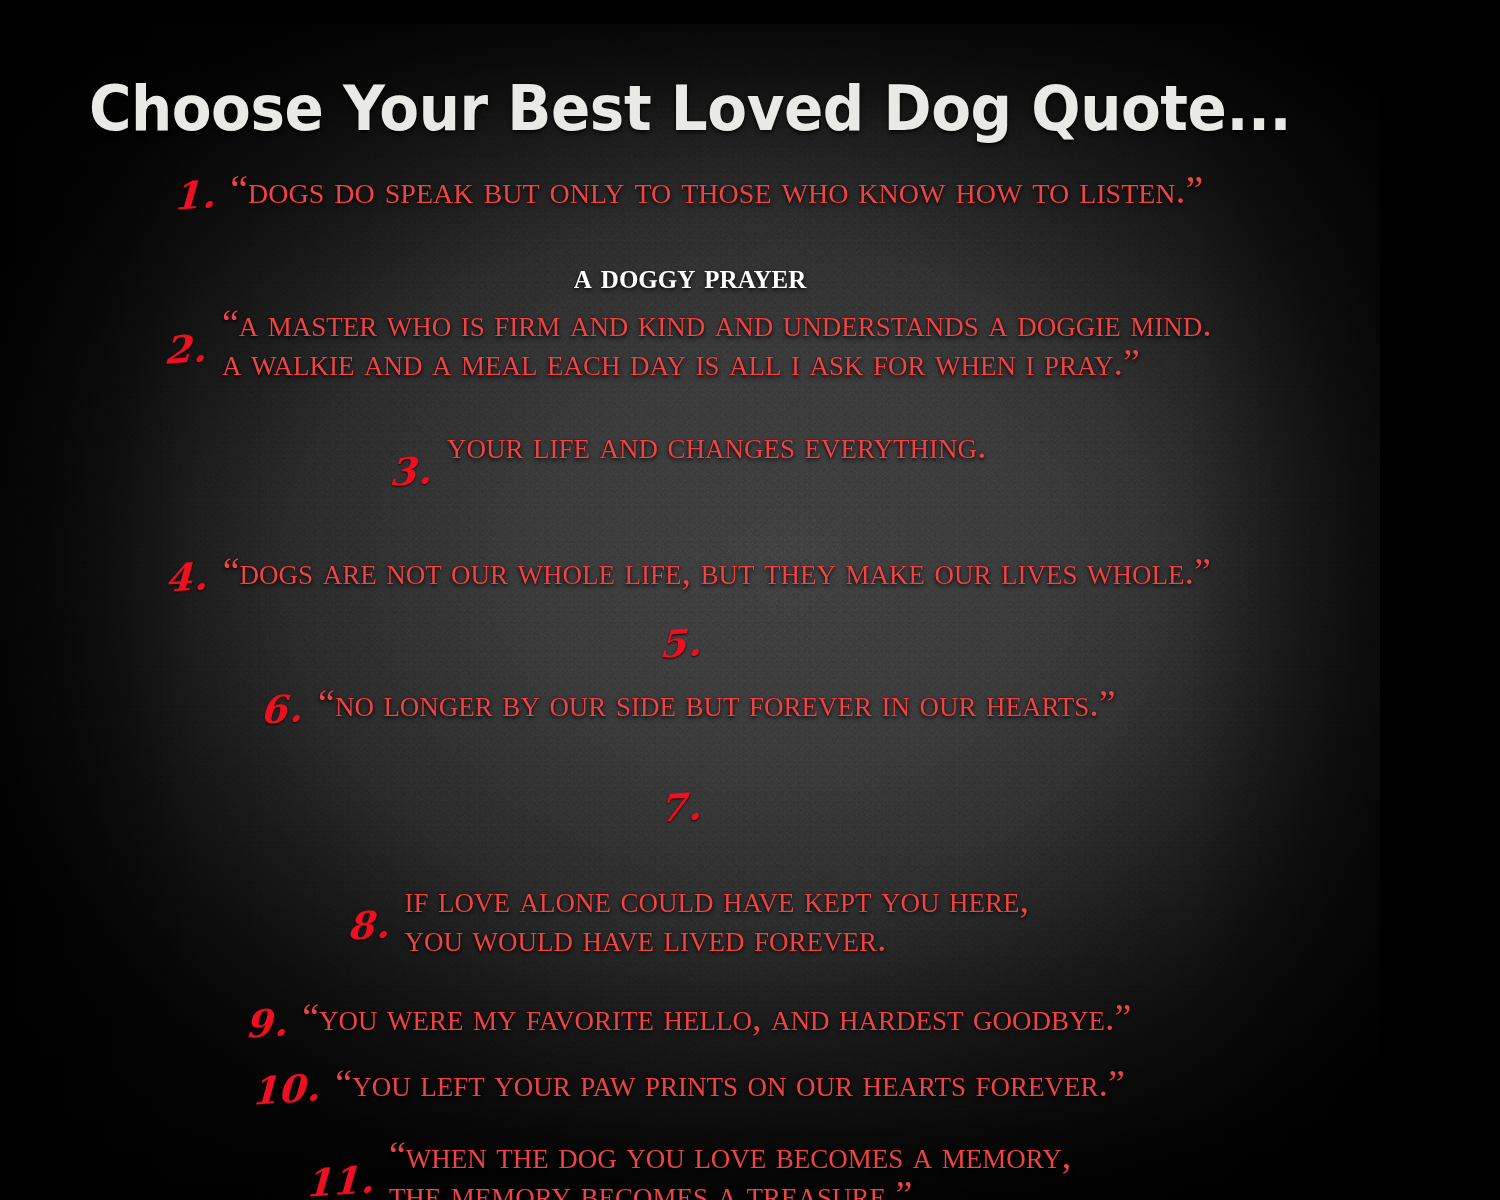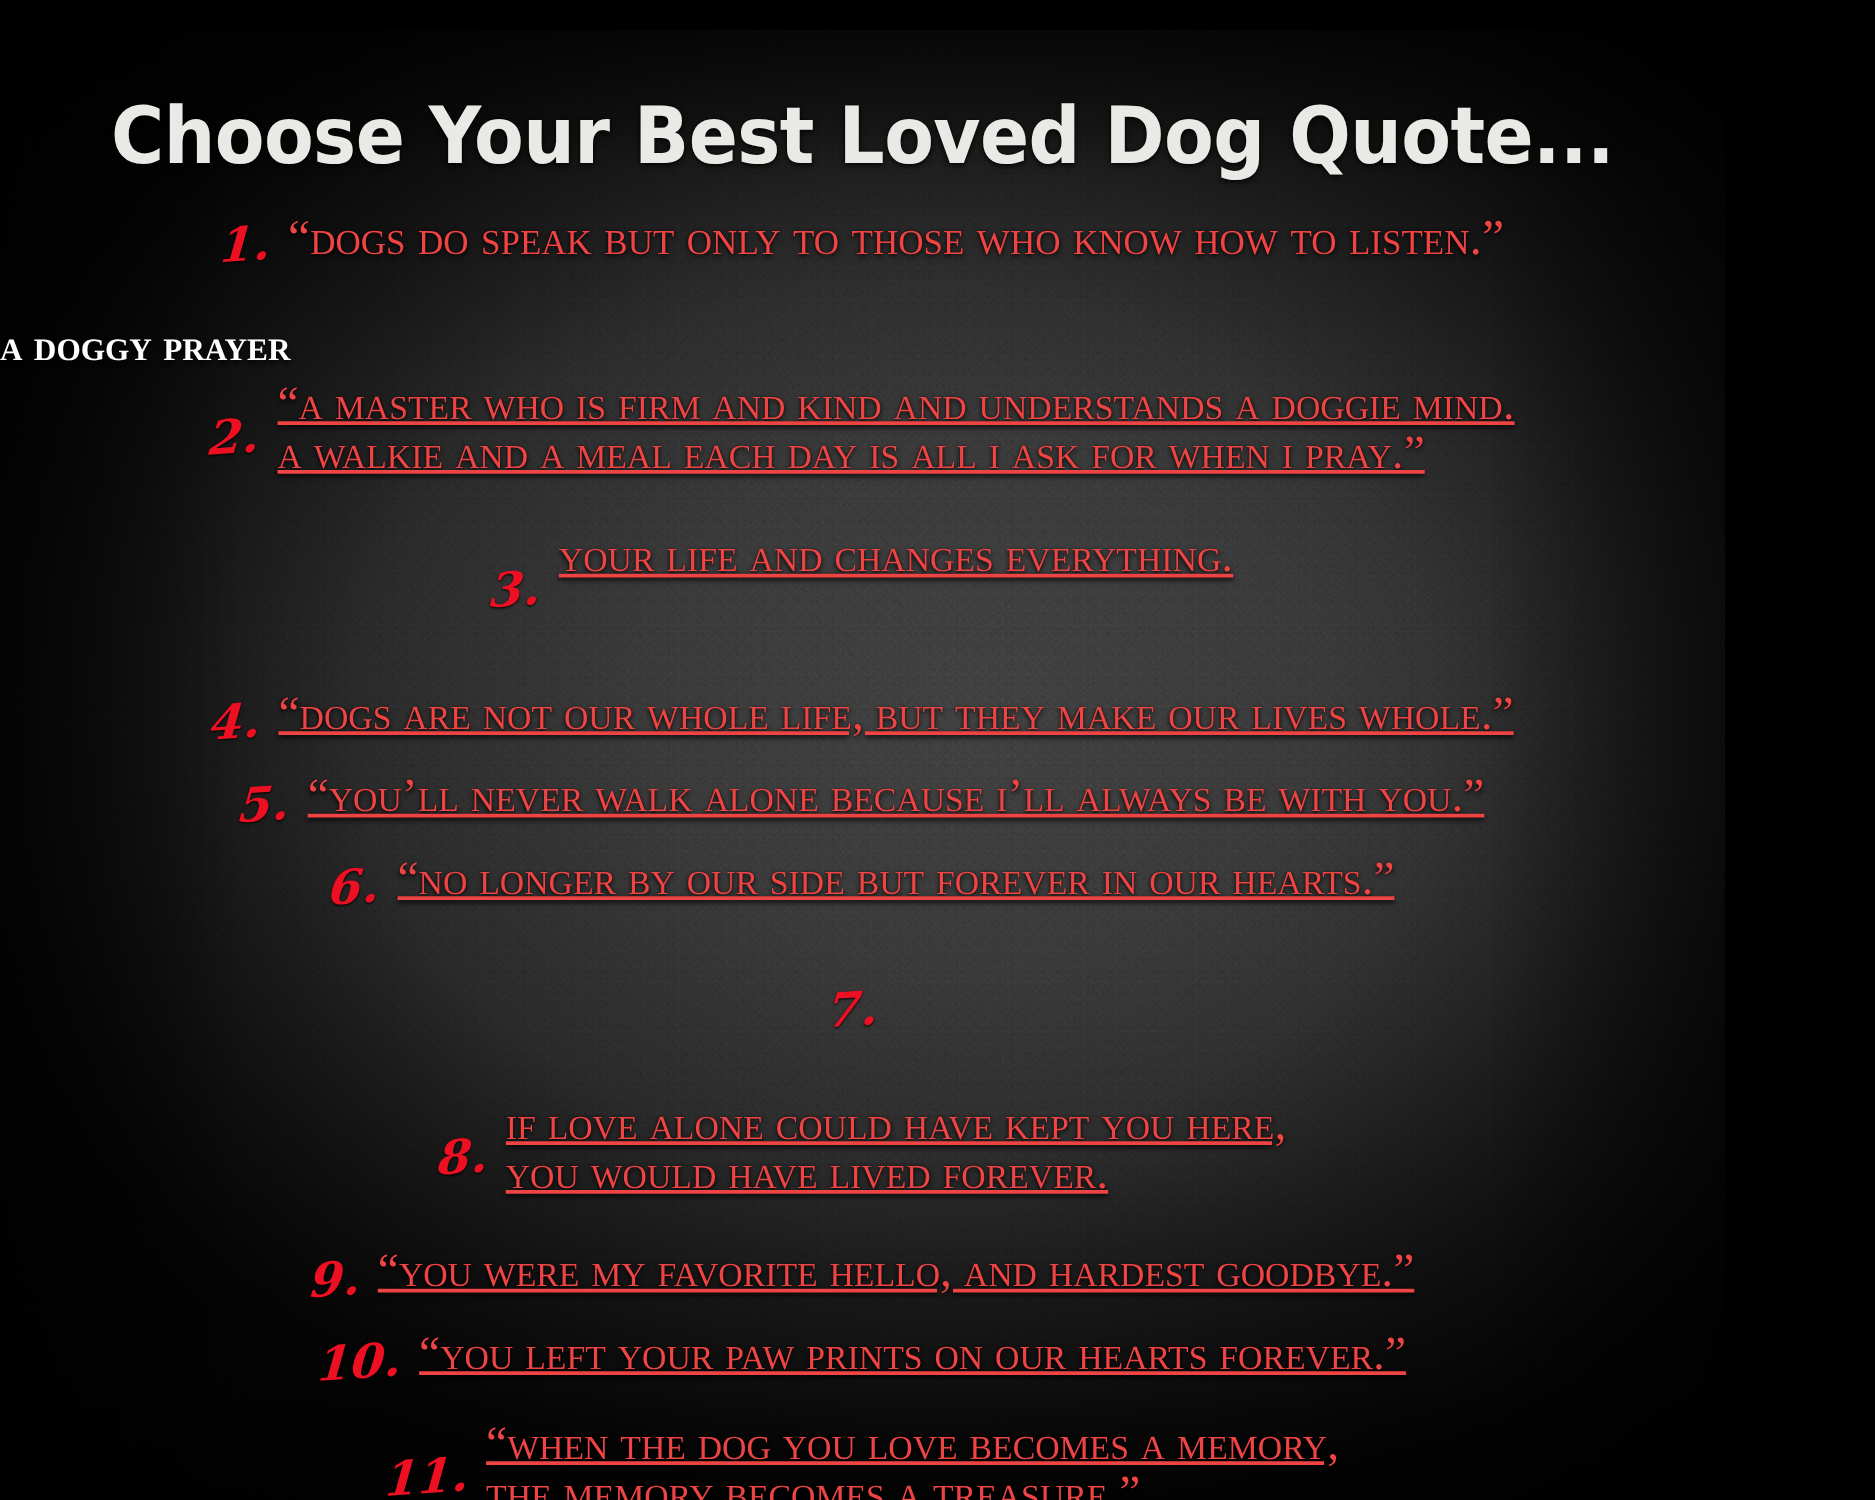--- a/index.html
+++ b/index.html
@@ -118,25 +118,25 @@
     text-shadow: 0 2px 4px rgba(0,0,0,.9), 0 0 1px rgba(0,0,0,.7);
     font-variant: small-caps;
     text-transform: lowercase;
     line-height: 1.02;
     white-space: nowrap;
   }
   .qtext .ln { display: block; }
 
   
   .s1  { font-size: 40px; }
-  .s2  { font-size: 38px; text-decoration: underline; }
+  .s2  { font-size: 38px; }
 
   .prayer-head {
     width: 100%;
-    text-align: left;
+    text-align: center;
     color: #ffffff;
     font-variant: small-caps;
     text-transform: lowercase;
     font-weight: bold;
     font-size: 36px;
     text-shadow: 0 2px 4px rgba(0,0,0,.9);
     line-height: 1;
   }
 
   .center-ln { }
@@ -188,23 +188,20 @@
 
       <div class="quote-row" style="height:56px;margin-top:42px;">
         <span class="qnum num-drop-1">4.</span>
         <span class="qtext s2">
           <span class="ln">“Dogs are not our whole life, but they make our lives whole.”</span>
         </span>
       </div>
 
       <div class="quote-row" style="height:56px;margin-top:10px;">
         <span class="qnum num-drop-1">5.</span>
-        <span class="qtext s2">
-          <span class="ln">“You’ll never walk alone because I’ll always be with you.”</span>
-        </span>
       </div>
 
       <div class="quote-row" style="height:56px;margin-top:10px;">
         <span class="qnum num-drop-1">6.</span>
         <span class="qtext s2">
           <span class="ln">“No longer by our side but forever in our hearts.”</span>
         </span>
       </div>
 
       <div class="quote-row" style="height:84px;margin-top:22px;">

